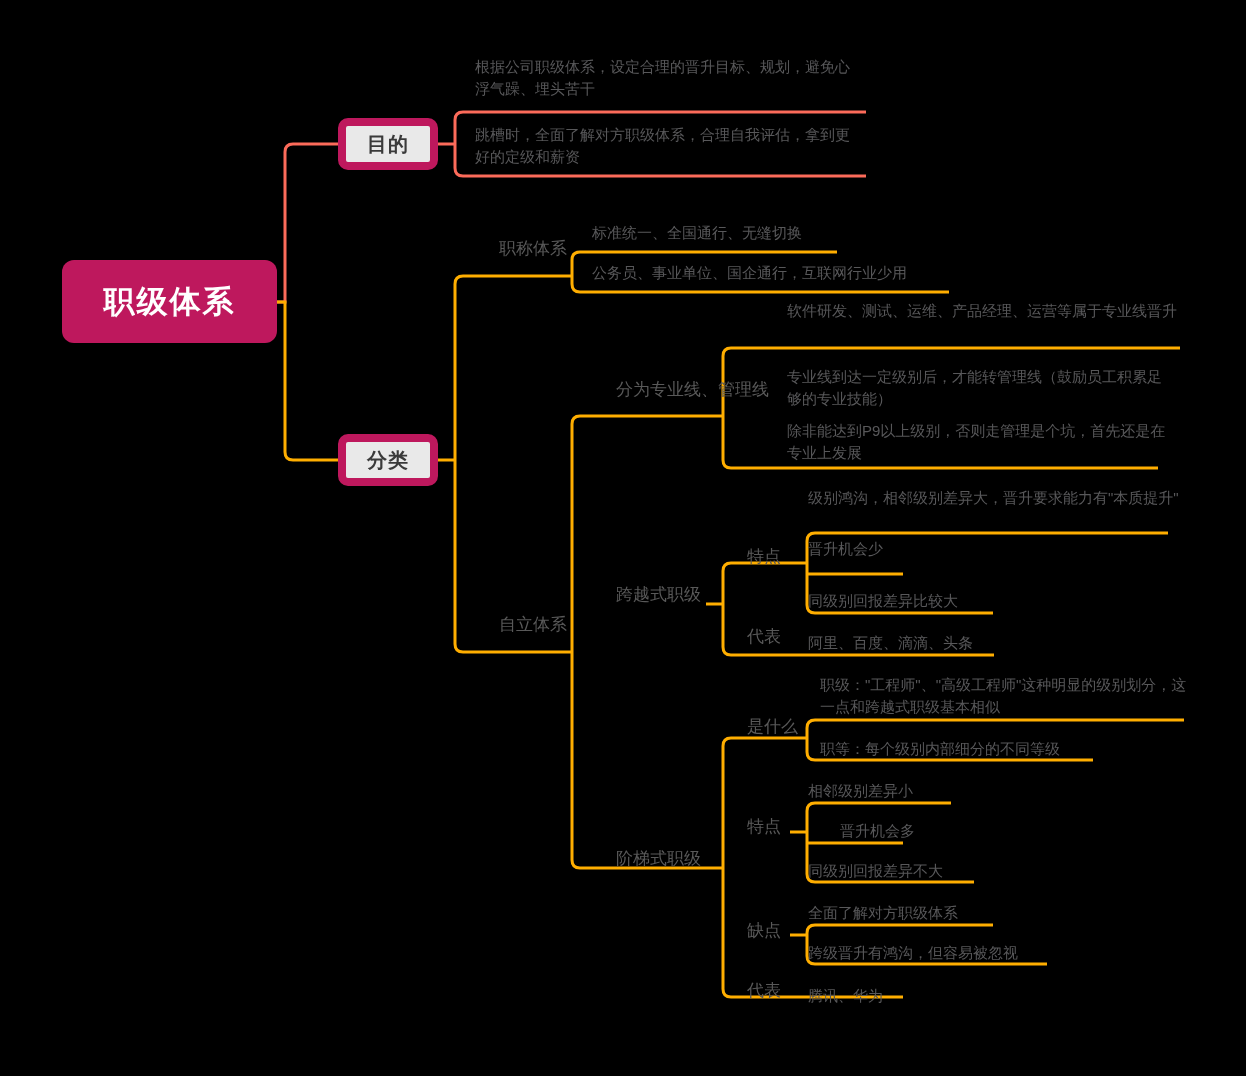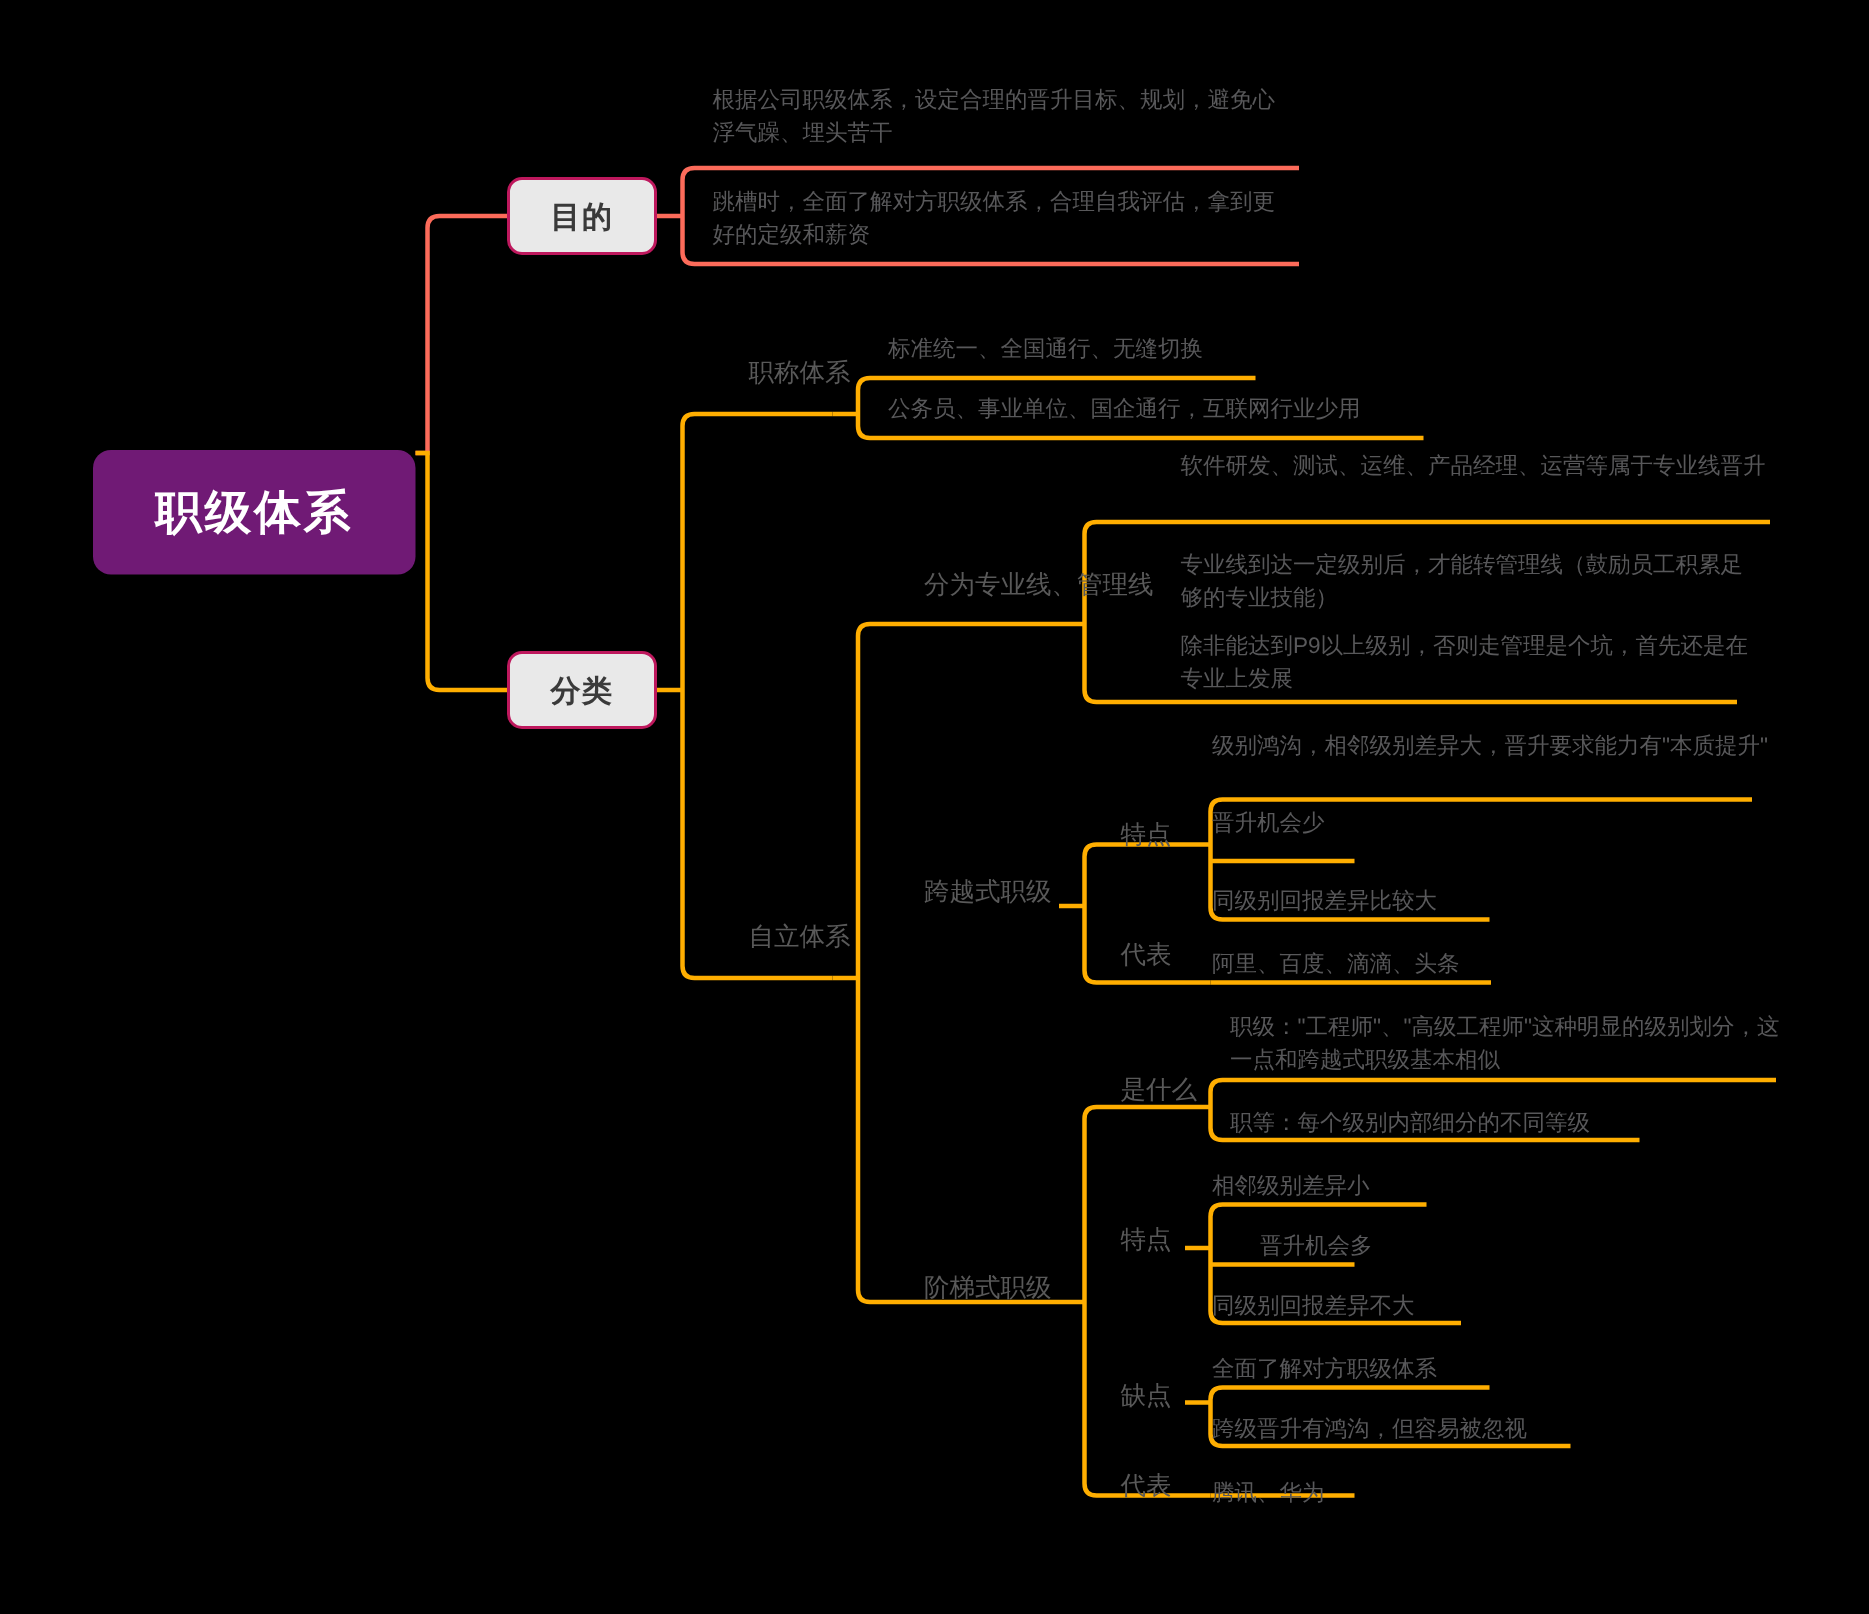--- a/index.html
+++ b/index.html
@@ -26,37 +26,36 @@
   .node {
     position: absolute;
     box-sizing: border-box;
   }
   
   .root-node {
     left: 62px;
     top: 260px;
     width: 215px;
     height: 83px;
-    background: #701a75;
+    background: #be185d;
     border-radius: 12px;
     display: flex;
     align-items: center;
     justify-content: center;
-    margin-top: 40px;
   }
   .root-node .label {
     color: #FFFFFF;
     font-size: 31px;
     font-weight: bold;
     letter-spacing: 2px;
   }
   
   .box-node {
     background: #E9E9E9;
-    border: 2px solid #be185d;
+    border: 8px solid #be185d;
     border-radius: 10px;
     display: flex;
     align-items: center;
     justify-content: center;
   }
   .box-node .label {
     color: #3A3A3A;
     font-size: 20px;
     font-weight: bold;
     letter-spacing: 1px;

